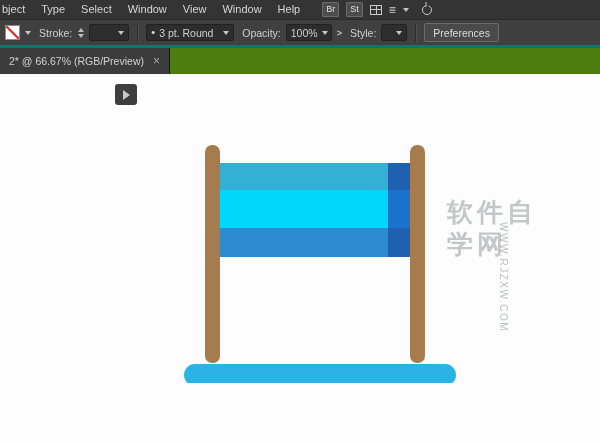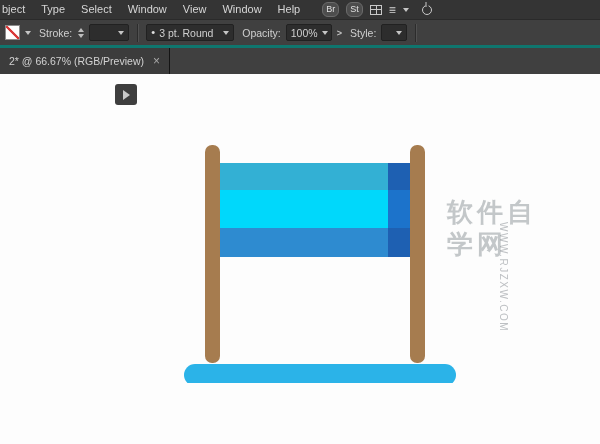--- a/index.html
+++ b/index.html
@@ -13,21 +13,21 @@
 
   
   .menubar {
     height: 19px; background: #343434; color: #d6d6d6;
     display: flex; align-items: center; font-size: 11px; flex: 0 0 auto;
   }
   .menu-item { padding: 0 8px; line-height: 19px; cursor: default; }
   .menu-item:first-child { padding-left: 2px; }
   .appbar { display: flex; align-items: center; margin-left: 14px; gap: 7px; }
   .mini-btn {
-    background: #4d4d4d; border: 1px solid #6b6b6b; border-radius: 6px;
+    background: #4d4d4d; border: 1px solid #6b6b6b; border-radius: 1px;
     font-size: 9px; line-height: 1; padding: 2px 3px; color: #e0e0e0;
   }
   .ws-icon { width: 12px; height: 10px; border: 1px solid #c9c9c9; position: relative; display: inline-block; }
   .ws-icon::before { content: ""; position: absolute; left: 0; right: 0; top: 3px; border-top: 1px solid #c9c9c9; }
   .ws-icon::after  { content: ""; position: absolute; top: 0; bottom: 0; left: 5px; border-left: 1px solid #c9c9c9; }
   .lines-glyph { font-size: 12px; line-height: 1; color: #d6d6d6; }
   .caret {
     width: 0; height: 0; display: inline-block;
     border-left: 3.5px solid transparent; border-right: 3.5px solid transparent;
     border-top: 4px solid #c5c5c5;
@@ -59,21 +59,21 @@
   .push { margin-left: auto; }
   .dot { color: #e0e0e0; font-size: 11px; line-height: 1; }
   .vsep { width: 1px; height: 18px; background: #2c2c2c; box-shadow: 1px 0 0 #515151; margin: 0 3px; flex: 0 0 auto; }
   .chev { color: #c5c5c5; font-size: 9px; font-weight: bold; }
   .bar-btn {
     background: #4a4a4a; border: 1px solid #6a6a6a; border-radius: 2px;
     padding: 2.5px 8px; font-size: 10.5px; color: #dcdcdc; white-space: nowrap;
   }
 
   
-  .tabbar { height: 26px; background: #404040; display: flex; flex: 0 0 auto; }
+  .tabbar { height: 26px; background: #4d7c0f; display: flex; flex: 0 0 auto; }
   .tab {
     height: 26px; background: #3c3c3c; border-right: 1px solid #141414;
     display: flex; align-items: center; padding: 0 9px;
     font-size: 10.5px; color: #d2d2d2; white-space: nowrap;
   }
   .tab-close { margin-left: 9px; color: #a8a8a8; font-size: 12px; line-height: 1; }
 
   
   .canvas { position: relative; flex: 1 1 auto; background: #fdfdfd; overflow: hidden; border-radius: 32px; }
   .canvas-widget {
@@ -147,20 +147,21 @@
     <span class="field w46">
       <span>100%</span>
       <span class="caret push"></span>
     </span>
     <span class="chev">&gt;</span>
     <span class="label">Style:</span>
     <span class="field w26">
       <span class="caret push"></span>
     </span>
     <span class="vsep"></span>
+    <button class="bar-btn">Preferences</button>
   </div>
 
   <div class="tabbar">
     <div class="tab">
       <span>2* @ 66.67% (RGB/Preview)</span>
       <span class="tab-close">×</span>
     </div>
   </div>
 
   <div class="canvas">

